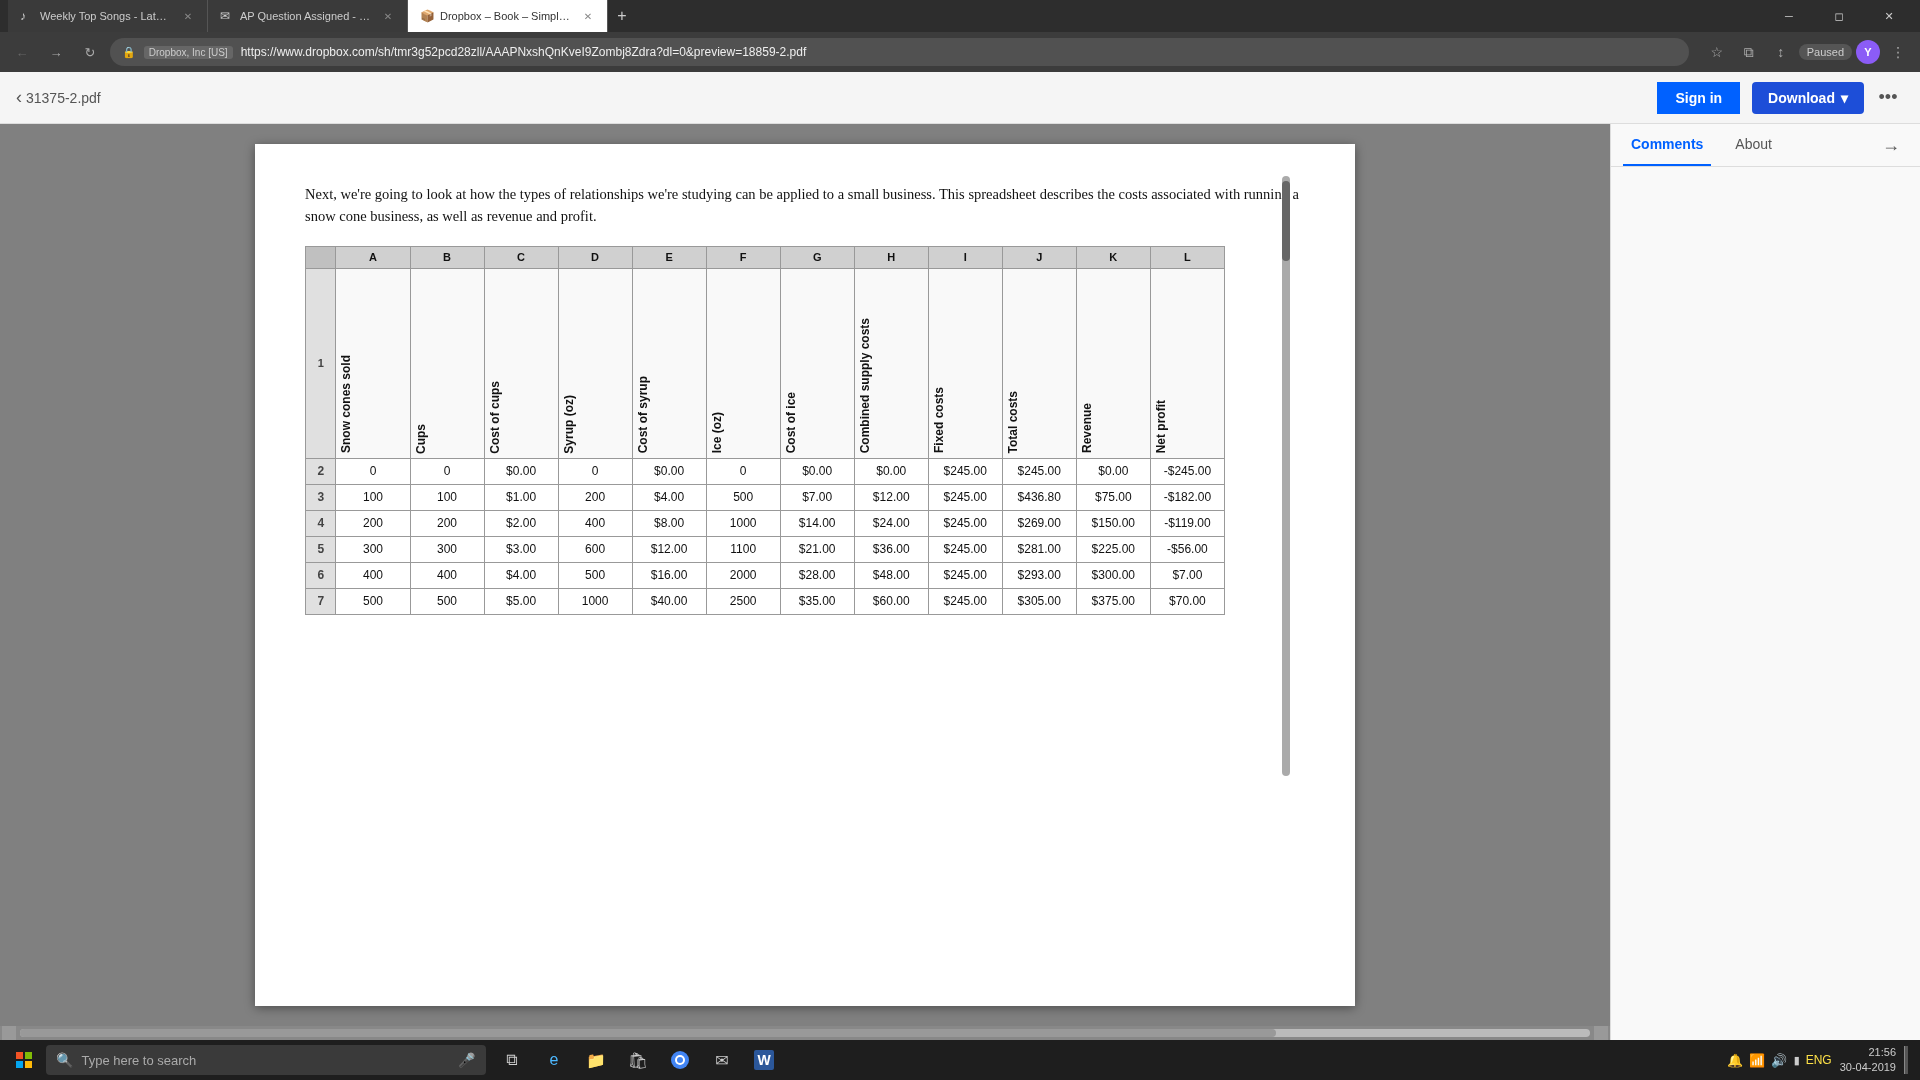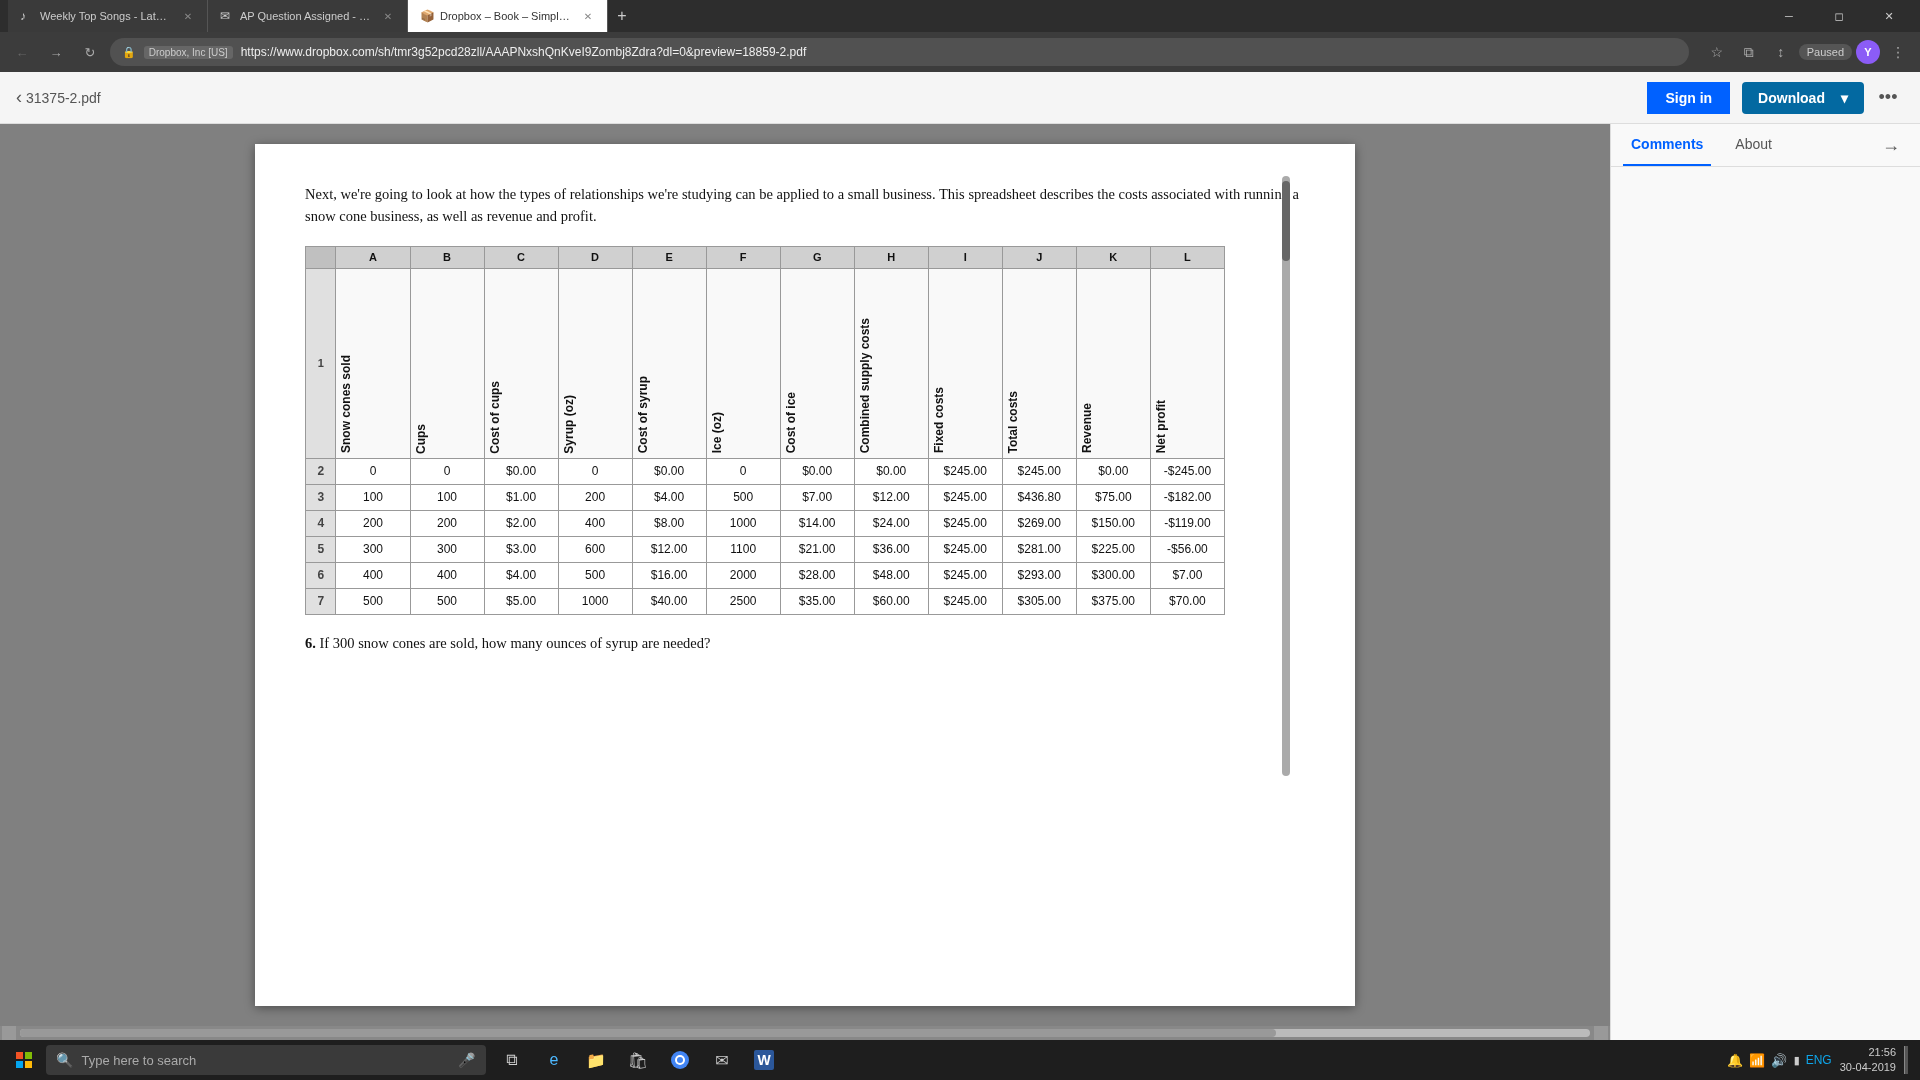--- a/index.html
+++ b/index.html
@@ -198,31 +198,31 @@
       color: white;
       border: none;
       padding: 8px 18px;
       border-radius: 0;
       font-size: 14px;
       font-weight: 600;
       cursor: pointer;
       margin-right: 12px;
     }
     .download-btn {
-      background: #0369a1;
+      background: #1d4ed8;
       color: white;
       border: none;
       padding: 8px 16px;
       border-radius: 4px;
       font-size: 14px;
       font-weight: 600;
       cursor: pointer;
       display: flex;
       align-items: center;
-      gap: 16px;
+      gap: 6px;
     }
     .more-btn {
       width: 32px;
       height: 32px;
       border-radius: 50%;
       display: flex;
       align-items: center;
       justify-content: center;
       color: #555;
       font-size: 18px;
@@ -505,21 +505,21 @@
       align-items: center;
       gap: 6px;
     }
     .sys-icon { color: #ccc; font-size: 13px; }
     .time-display {
       text-align: right;
       color: #ccc;
       font-size: 11px;
       line-height: 1.4;
     }
-    .lang-badge { color: #0ea5e9; font-size: 12px; }
+    .lang-badge { color: #fde047; font-size: 12px; }
   </style>
 </head>
 <body>
 
 <div class="titlebar">
   <div class="tabs-area">
     <div class="tab">
       <span class="tab-icon">♪</span>
       <span class="tab-label">Weekly Top Songs - Latest Hindi</span>
       <span class="tab-close">✕</span>
@@ -735,24 +735,20 @@
               <td>$35.00</td>
               <td>$60.00</td>
               <td>$245.00</td>
               <td>$305.00</td>
               <td>$375.00</td>
               <td>$70.00</td>
             </tr>
           </tbody>
         </table>
 
-        <p class="question-text">
-          <span class="question-num">6.  </span>
-          <span>If 300 snow cones are sold, how many ounces of syrup are needed?</span>
-        </p>
       </div>
     </div>
 
     <div class="bottom-scrollbar">
       <div style="flex:0 0 14px;height:14px;background:#999;"></div>
       <div style="flex:1;height:8px;background:#bbb;border-radius:4px;margin:0 4px;position:relative;">
         <div style="width:80%;height:8px;background:#999;border-radius:4px;"></div>
       </div>
       <div style="flex:0 0 14px;height:14px;background:#999;"></div>
     </div>

